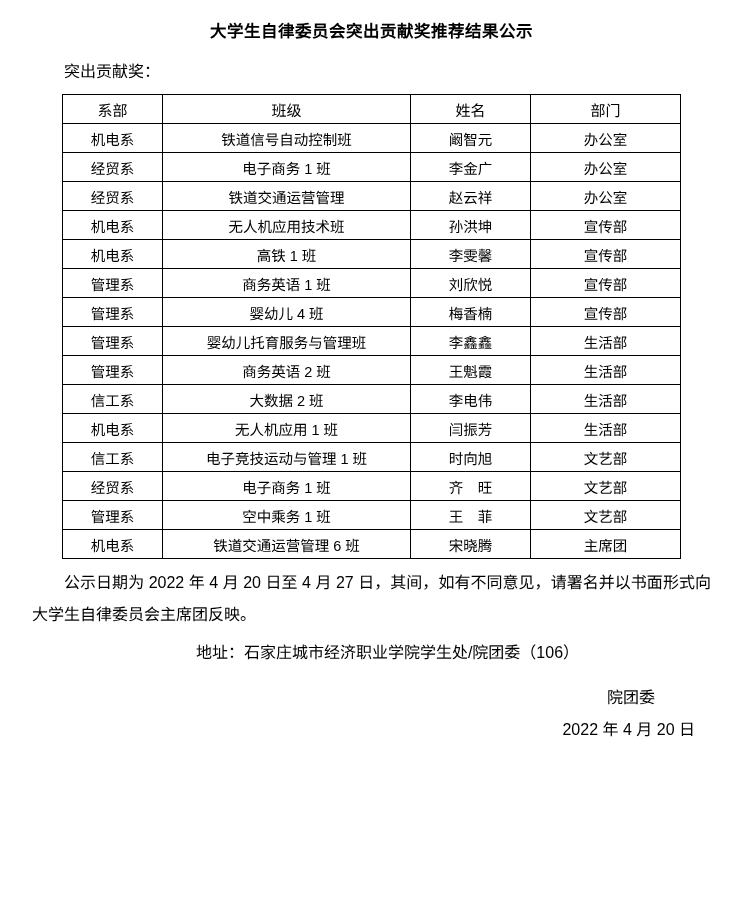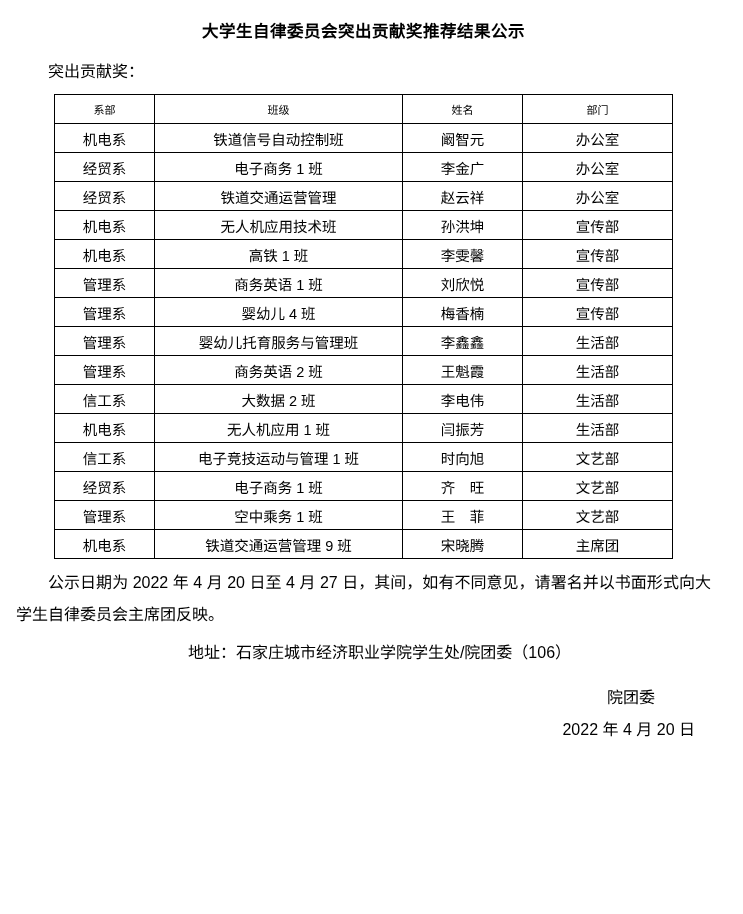--- a/index.html
+++ b/index.html
@@ -12,21 +12,21 @@
     height: 914px;
     font-family: "Liberation Serif", "DejaVu Serif", serif;
     color: #000000;
     position: relative;
     overflow: hidden;
   }
   .page {
     width: 743px;
     height: 914px;
     box-sizing: border-box;
-    padding: 10px 32px 0 16px;
+    padding: 10px 32px 0 32px;
   }
   .doc-title {
     text-align: center;
     font-size: 16.5px;
     font-weight: bold;
     letter-spacing: 0.5px;
     margin: 8px 0 14px 0;
     font-family: "Liberation Sans", "DejaVu Sans", sans-serif;
   }
   .para {
@@ -55,21 +55,21 @@
     border: 1px solid #000000;
     height: 28px;
     text-align: center;
     vertical-align: middle;
     font-size: 14.5px;
     font-family: "Liberation Sans", "DejaVu Sans", sans-serif;
     font-weight: normal;
     padding: 0 2px;
   }
   table.award-table thead td {
-    font-size: 11px;
+    font-size: 15px;
   }
   .col-dept { width: 100px; }
   .col-class { width: 248px; }
   .col-name { width: 120px; }
   .col-org { width: 150px; }
 
   .tail-para {
     font-size: 16px;
     line-height: 2.0;
     text-align: justify;
@@ -206,21 +206,21 @@
         <td>文艺部</td>
       </tr>
       <tr>
         <td>管理系</td>
         <td>空中乘务 1 班</td>
         <td>王　菲</td>
         <td>文艺部</td>
       </tr>
       <tr>
         <td>机电系</td>
-        <td>铁道交通运营管理 9 班</td>
+        <td>铁道交通运营管理 6 班</td>
         <td>宋晓腾</td>
         <td>主席团</td>
       </tr>
     </tbody>
   </table>
 
   <p class="tail-para">公示日期为 2022 年 4 月 20 日至 4 月 27 日，其间，如有不同意见，请署名并以书面形式向大学生自律委员会主席团反映。</p>
 
   <p class="addr">地址：石家庄城市经济职业学院学生处/院团委（106）</p>
 

